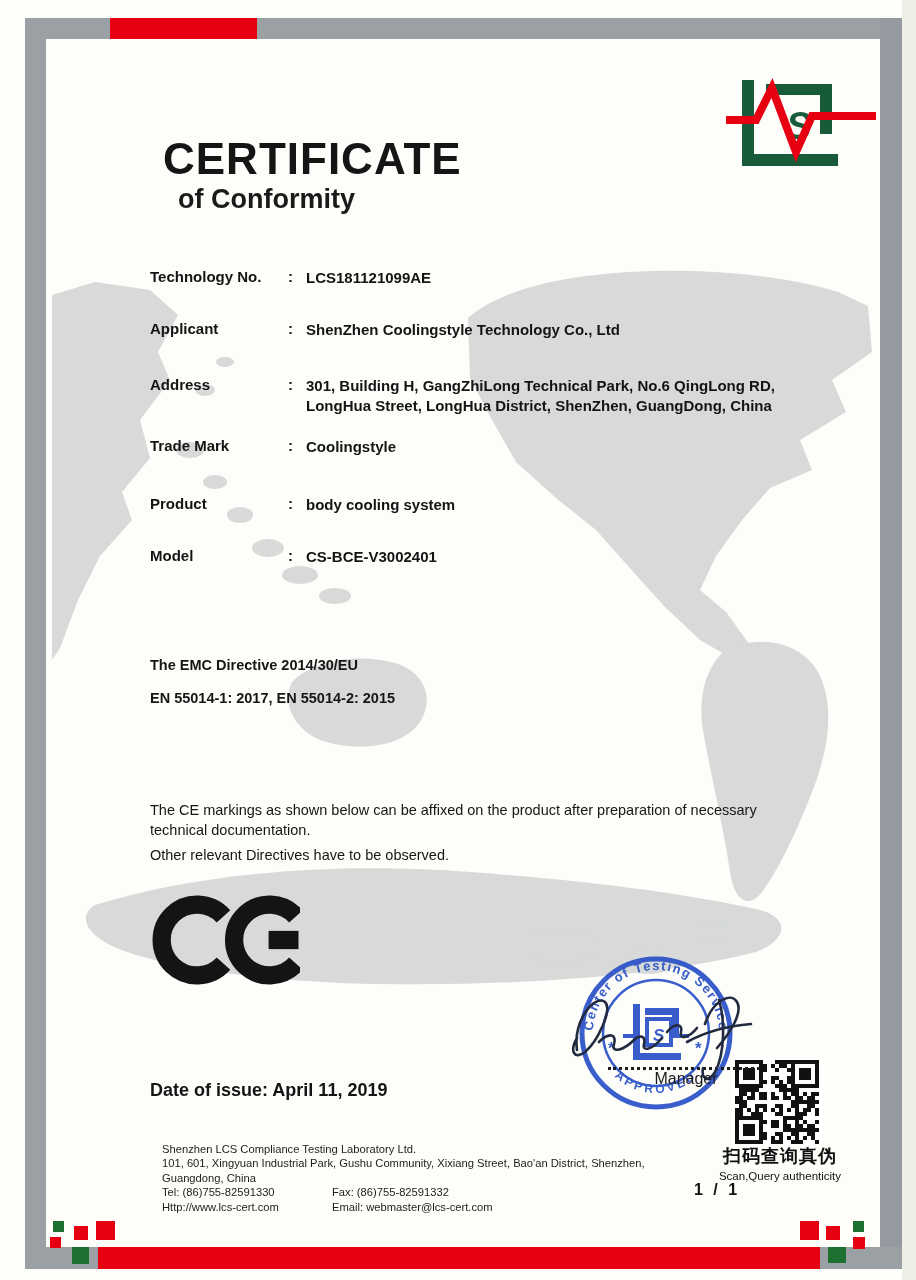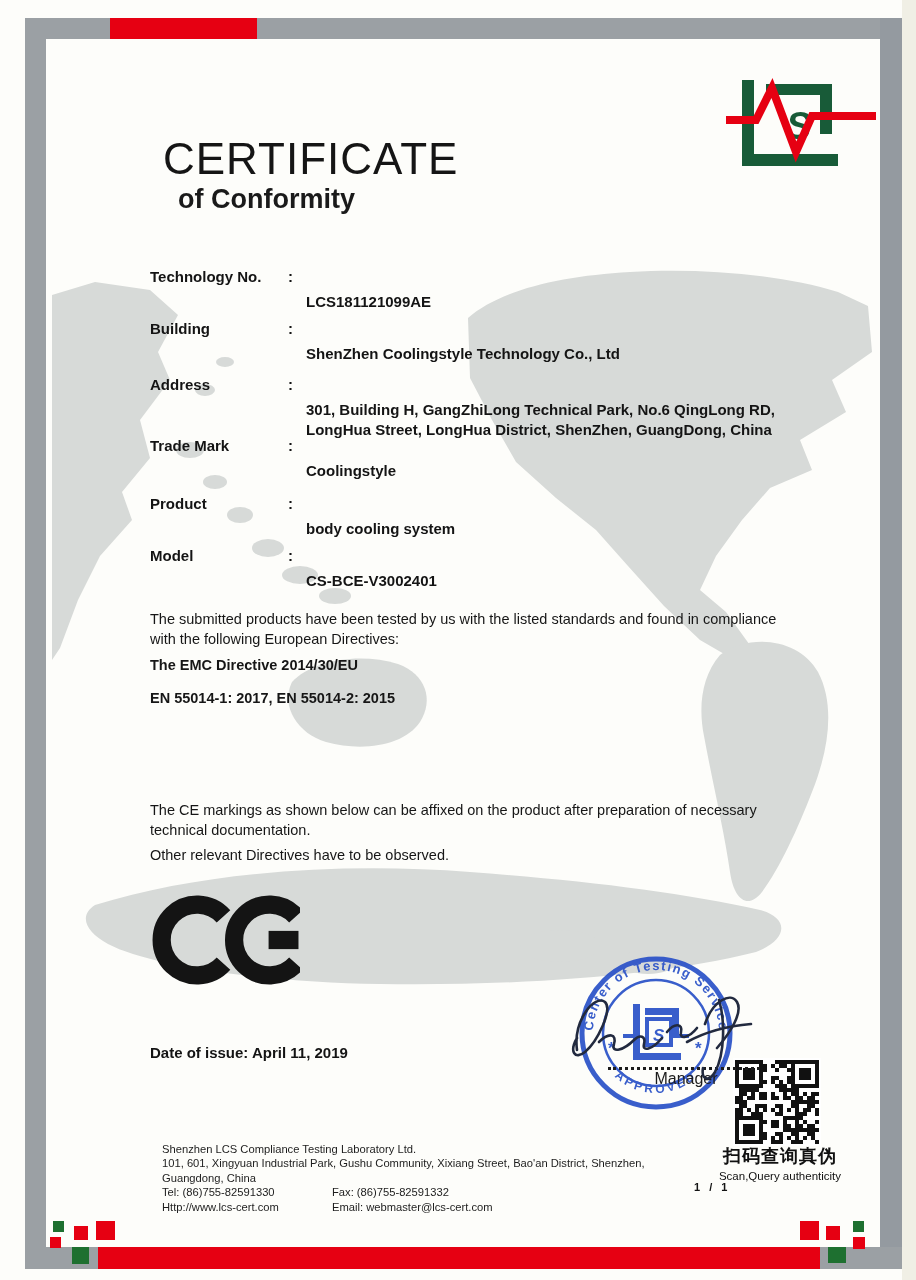--- a/index.html
+++ b/index.html
@@ -15,47 +15,47 @@
   .map{left:0;top:0;z-index:0;}
 
   
   .frame{z-index:2;}
   .gray{background:#9ba0a4;}
   .gray-dk{background:#949aa0;}
   .red{background:#e60012;}
   .greensq{background:#1e7030;}
 
   
-  .title{left:163px;top:134px;font-size:44px;font-weight:normal;letter-spacing:1px;color:#151515;z-index:3;}
+  .title{left:163px;top:134px;font-size:44px;font-weight:bold;letter-spacing:1px;color:#151515;z-index:3;}
   .subtitle{left:164px;top:184px;font-size:27px;font-weight:bold;color:#1a1a1a;z-index:3;margin-left:14px;}
   .logo-svg{left:726px;top:76px;z-index:3;}
 
   
   .frow{position:absolute;left:150px;width:690px;z-index:3;color:#141414;}
   .flabel{position:absolute;left:0;top:0;font-size:15px;font-weight:bold;white-space:nowrap;}
   .fcolon{position:absolute;left:138px;top:0;font-size:15px;font-weight:bold;}
-  .fvalue{position:absolute;left:156px;top:0;font-size:15px;font-weight:bold;white-space:pre-line;width:530px;line-height:19.5px;margin-top:24px;}
+  .fvalue{position:absolute;left:156px;top:0;font-size:15px;font-weight:bold;white-space:pre-line;width:530px;line-height:19.5px;}
 
   
   .para{position:absolute;left:150px;width:665px;font-size:14.5px;line-height:19.5px;color:#161616;white-space:pre-line;z-index:3;}
   .bold{font-weight:bold;}
 
-  .date-line{left:150px;top:1044px;font-size:15px;font-weight:bold;color:#141414;z-index:3;}
+  .date-line{left:150px;top:1080px;font-size:18px;font-weight:bold;color:#141414;z-index:3;}
 
   
   .ce-svg{left:148px;top:886px;z-index:3;}
   .stamp-svg{left:575px;top:952px;z-index:4;opacity:.93;}
   .sig-svg{left:555px;top:980px;z-index:6;}
   .dotline{left:608px;top:1050px;width:152px;height:17px;border-bottom:3px dotted #1c1c1c;z-index:5;}
   .manager{left:626px;top:1070px;width:120px;text-align:center;font-size:16px;color:#1b1b1b;z-index:5;}
   .qr-svg{left:733px;top:1058px;z-index:4;}
   .qr-cap{left:707px;top:1144px;width:146px;text-align:center;z-index:4;color:#111;}
   .qr-cap .cn{font-size:18px;font-weight:bold;letter-spacing:1px;}
   .qr-cap .en{font-size:11.5px;margin-top:2px;}
-  .pagenum{left:694px;top:1181px;font-size:11px;font-weight:bold;letter-spacing:3px;color:#141414;z-index:3;text-align:center;}
+  .pagenum{left:694px;top:1181px;font-size:16px;font-weight:bold;letter-spacing:3px;color:#141414;z-index:3;text-align:center;}
 
   
   .footer{left:162px;top:1142px;width:560px;font-size:11.2px;line-height:14.4px;color:#1d1d1d;z-index:3;}
   .footer .row{position:relative;height:14.4px;}
   .footer .c2{position:absolute;left:148px;top:0;margin-left:22px;}
 </style>
 </head>
 <body>
 
 <div class="page">
@@ -115,21 +115,21 @@
 
   <div class="abs title noselect">CERTIFICATE</div>
   <div class="abs subtitle noselect">of Conformity</div>
 
   <div class="frow" style="top:268px">
     <span class="flabel">Technology No.</span>
     <span class="fcolon">:</span>
     <span class="fvalue">LCS181121099AE</span>
   </div>
   <div class="frow" style="top:320px">
-    <span class="flabel">Building</span>
+    <span class="flabel">Applicant</span>
     <span class="fcolon">:</span>
     <span class="fvalue">ShenZhen Coolingstyle Technology Co., Ltd</span>
   </div>
   <div class="frow" style="top:376px">
     <span class="flabel">Address</span>
     <span class="fcolon">:</span>
     <span class="fvalue">301, Building H, GangZhiLong Technical Park, No.6 QingLong RD,
 LongHua Street, LongHua District, ShenZhen, GuangDong, China</span>
   </div>
   <div class="frow" style="top:437px">
@@ -141,22 +141,20 @@
     <span class="flabel">Product</span>
     <span class="fcolon">:</span>
     <span class="fvalue">body cooling system</span>
   </div>
   <div class="frow" style="top:547px">
     <span class="flabel">Model</span>
     <span class="fcolon">:</span>
     <span class="fvalue">CS-BCE-V3002401</span>
   </div>
 
-  <div class="para" style="top:610px">The submitted products have been tested by us with the listed standards and found in compliance
-with the following European Directives:</div>
   <div class="para bold" style="top:656px">The EMC Directive 2014/30/EU</div>
   <div class="para bold" style="top:689px">EN 55014-1: 2017, EN 55014-2: 2015</div>
   <div class="para" style="top:846px">Other relevant Directives have to be observed.</div>
   <div class="para" style="top:801px">The CE markings as shown below can be affixed on the product after preparation of necessary
 technical documentation.</div>
 
   <svg class="abs ce-svg" width="152" height="108" viewBox="0 0 300 200">
     <g fill="none" stroke="#141414" stroke-width="36">
       <path d="M 149,53.2 A 70,70 0 1 0 149,146.8"></path>
       <path d="M 292,53.2 A 70,70 0 1 0 292,146.8"></path>

